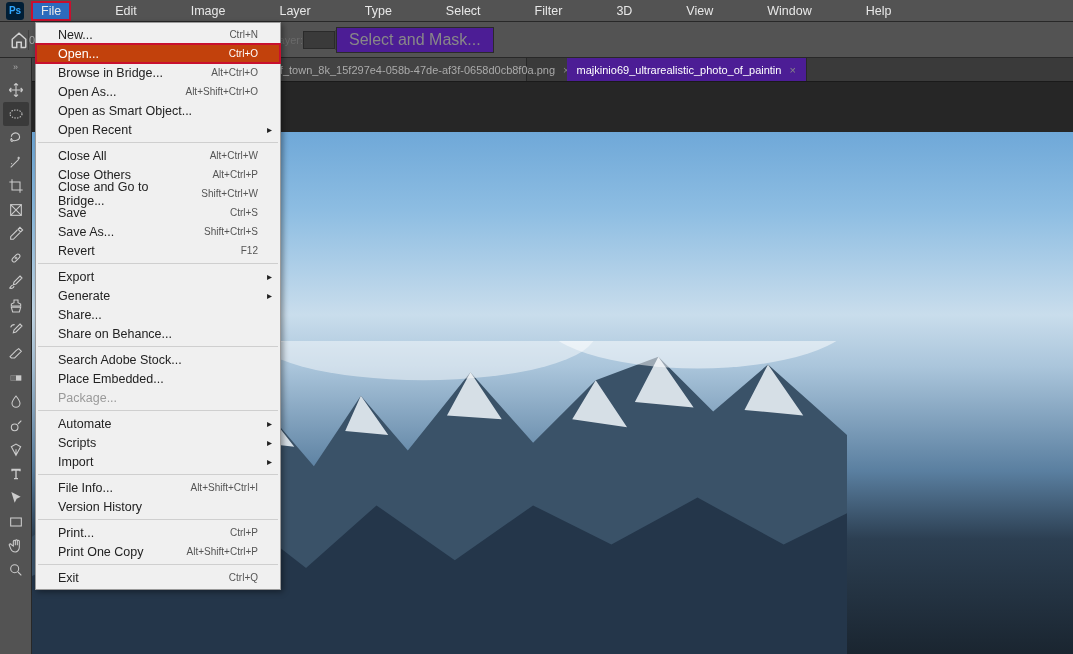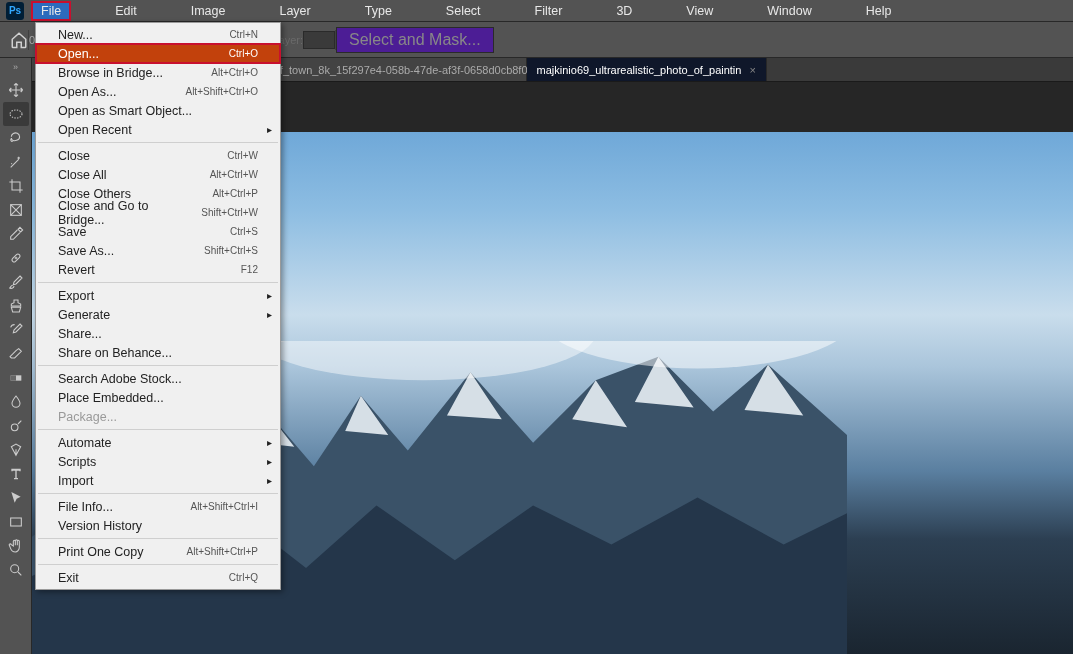--- a/index.html
+++ b/index.html
@@ -21,21 +21,21 @@
 .opt-btn { padding: 3px 12px; background: #4c1d95; border: 1px solid #2a2a2a; color: #888; font-size: 16px; }
 
 .toolbar { position: absolute; left: 0; top: 58px; width: 32px; bottom: 0; background: #535353; display: flex; flex-direction: column; align-items: center; padding-top: 4px; gap: 2px; border-right: 1px solid #282828; }
 .tool { width: 26px; height: 24px; display: flex; align-items: center; justify-content: center; color: #d0d0d0; cursor: pointer; border-radius: 2px; }
 .tool.active { background: #3a3a3a; }
 .tool svg { width: 16px; height: 16px; }
 .tool-collapse { font-size: 9px; color: #aaa; margin-bottom: 4px; }
 
 .tabstrip { position: absolute; left: 32px; right: 0; top: 58px; height: 24px; background: #3a3a3a; display: flex; align-items: stretch; border-bottom: 1px solid #1a1a1a; overflow: hidden; }
 .tab { display: flex; align-items: center; padding: 0 10px; color: #aaa; font-size: 11px; border-right: 1px solid #282828; background: #434343; max-width: 420px; white-space: nowrap; }
-.tab.active { background: #0f172a; color: #fff; }
+.tab.active { background: #4c1d95; color: #fff; margin-left: 40px; }
 .tab-close { margin-left: 8px; color: #888; font-size: 11px; }
 
 .canvas { position: absolute; left: 32px; right: 0; top: 82px; bottom: 0; background: #262626; overflow: hidden; }
 .image-area { position: absolute; left: 0; top: 50px; right: 0; bottom: 0; background: linear-gradient(180deg, #6fa8d8 0%, #8dbde2 15%, #c9ddec 35%, #aac5db 45%, #5a7fa0 65%, #2c3f52 78%, #1a2530 100%); }
 .mtn { position: absolute; bottom: 0; left: 0; right: 0; height: 60%; }
 
 .dropdown { position: absolute; left: 35px; top: 22px; width: 246px; background: #f0f0f0; border: 1px solid #9a9a9a; box-shadow: 2px 2px 6px rgba(0,0,0,0.4); color: #222; font-size: 12.5px; z-index: 100; padding: 2px 0; }
 .dd-item { display: flex; justify-content: space-between; align-items: center; padding: 2px 22px 2px 22px; height: 19px; cursor: pointer; position: relative; gap: 28px; }
 .dd-item.hl { background: #c2410c; color: #fff; outline: 2px solid #c8102e; outline-offset: -1px; }
 .dd-item.disabled { color: #9a9a9a; }
@@ -250,24 +250,20 @@
       <span class="dd-short">Alt+Shift+Ctrl+O</span>
     </div>
     <div class="dd-item">
       <span>Open as Smart Object...</span>
     </div>
     <div class="dd-item dd-sub">
       <span>Open Recent</span>
     </div>
     <div class="dd-sep"></div>
     <div class="dd-item">
-      <span>Close</span>
-      <span class="dd-short">Ctrl+W</span>
-    </div>
-    <div class="dd-item">
       <span>Close All</span>
       <span class="dd-short">Alt+Ctrl+W</span>
     </div>
     <div class="dd-item">
       <span>Close Others</span>
       <span class="dd-short">Alt+Ctrl+P</span>
     </div>
     <div class="dd-item">
       <span>Close and Go to Bridge...</span>
       <span class="dd-short">Shift+Ctrl+W</span>
@@ -320,20 +316,24 @@
     <div class="dd-sep"></div>
     <div class="dd-item">
       <span>File Info...</span>
       <span class="dd-short">Alt+Shift+Ctrl+I</span>
     </div>
     <div class="dd-item">
       <span>Version History</span>
     </div>
     <div class="dd-sep"></div>
     <div class="dd-item">
+      <span>Print...</span>
+      <span class="dd-short">Ctrl+P</span>
+    </div>
+    <div class="dd-item">
       <span>Print One Copy</span>
       <span class="dd-short">Alt+Shift+Ctrl+P</span>
     </div>
     <div class="dd-sep"></div>
     <div class="dd-item">
       <span>Exit</span>
       <span class="dd-short">Ctrl+Q</span>
     </div>
   </div>
 

